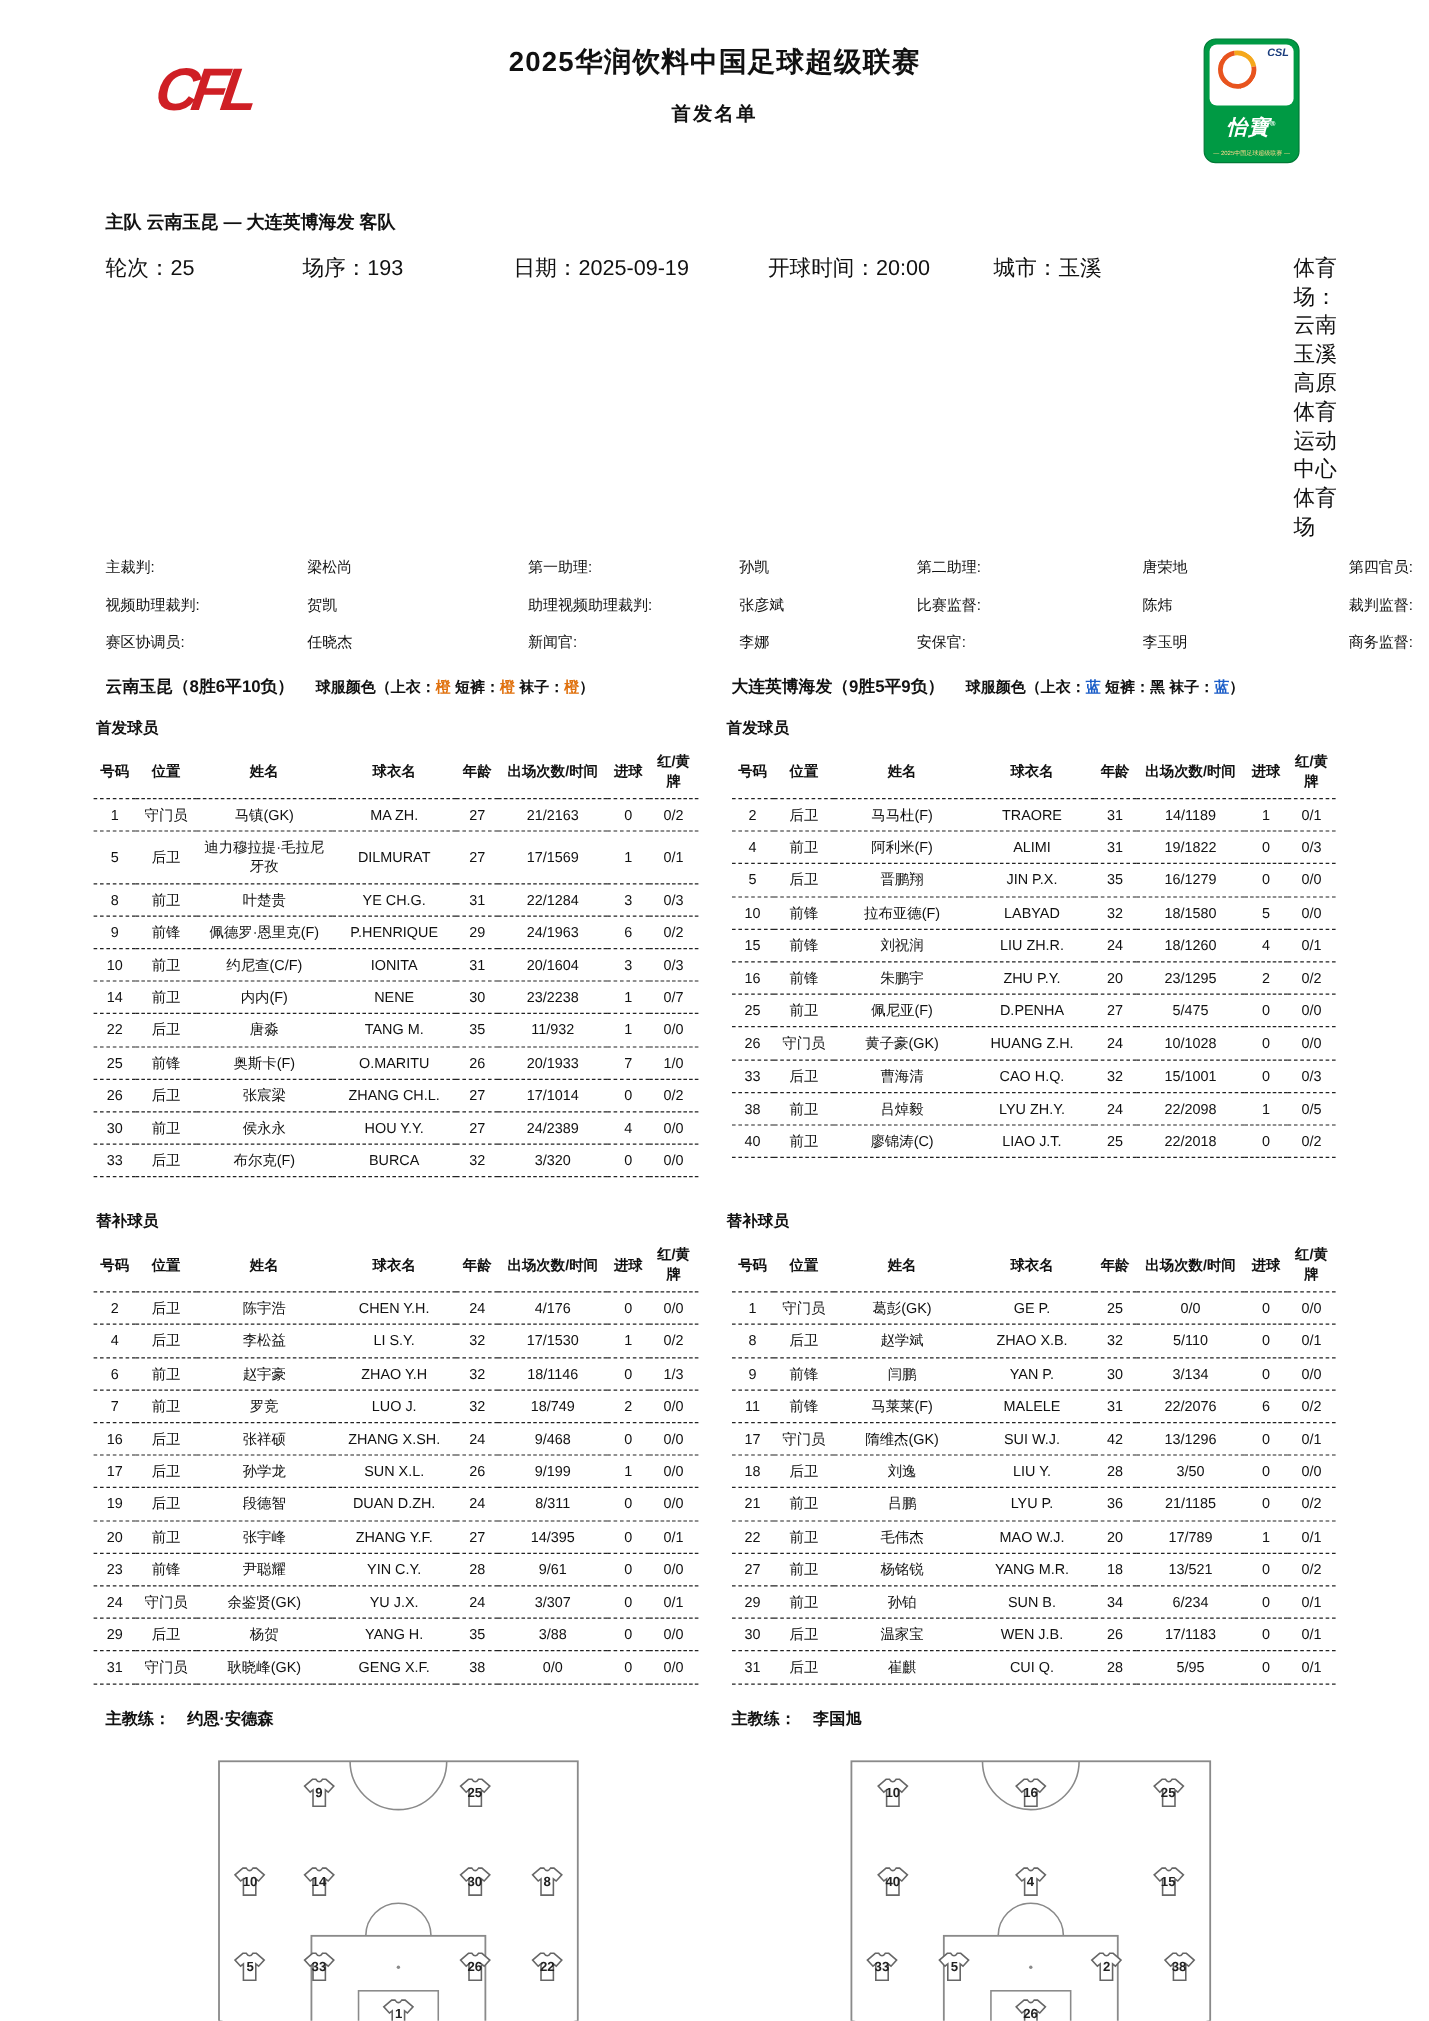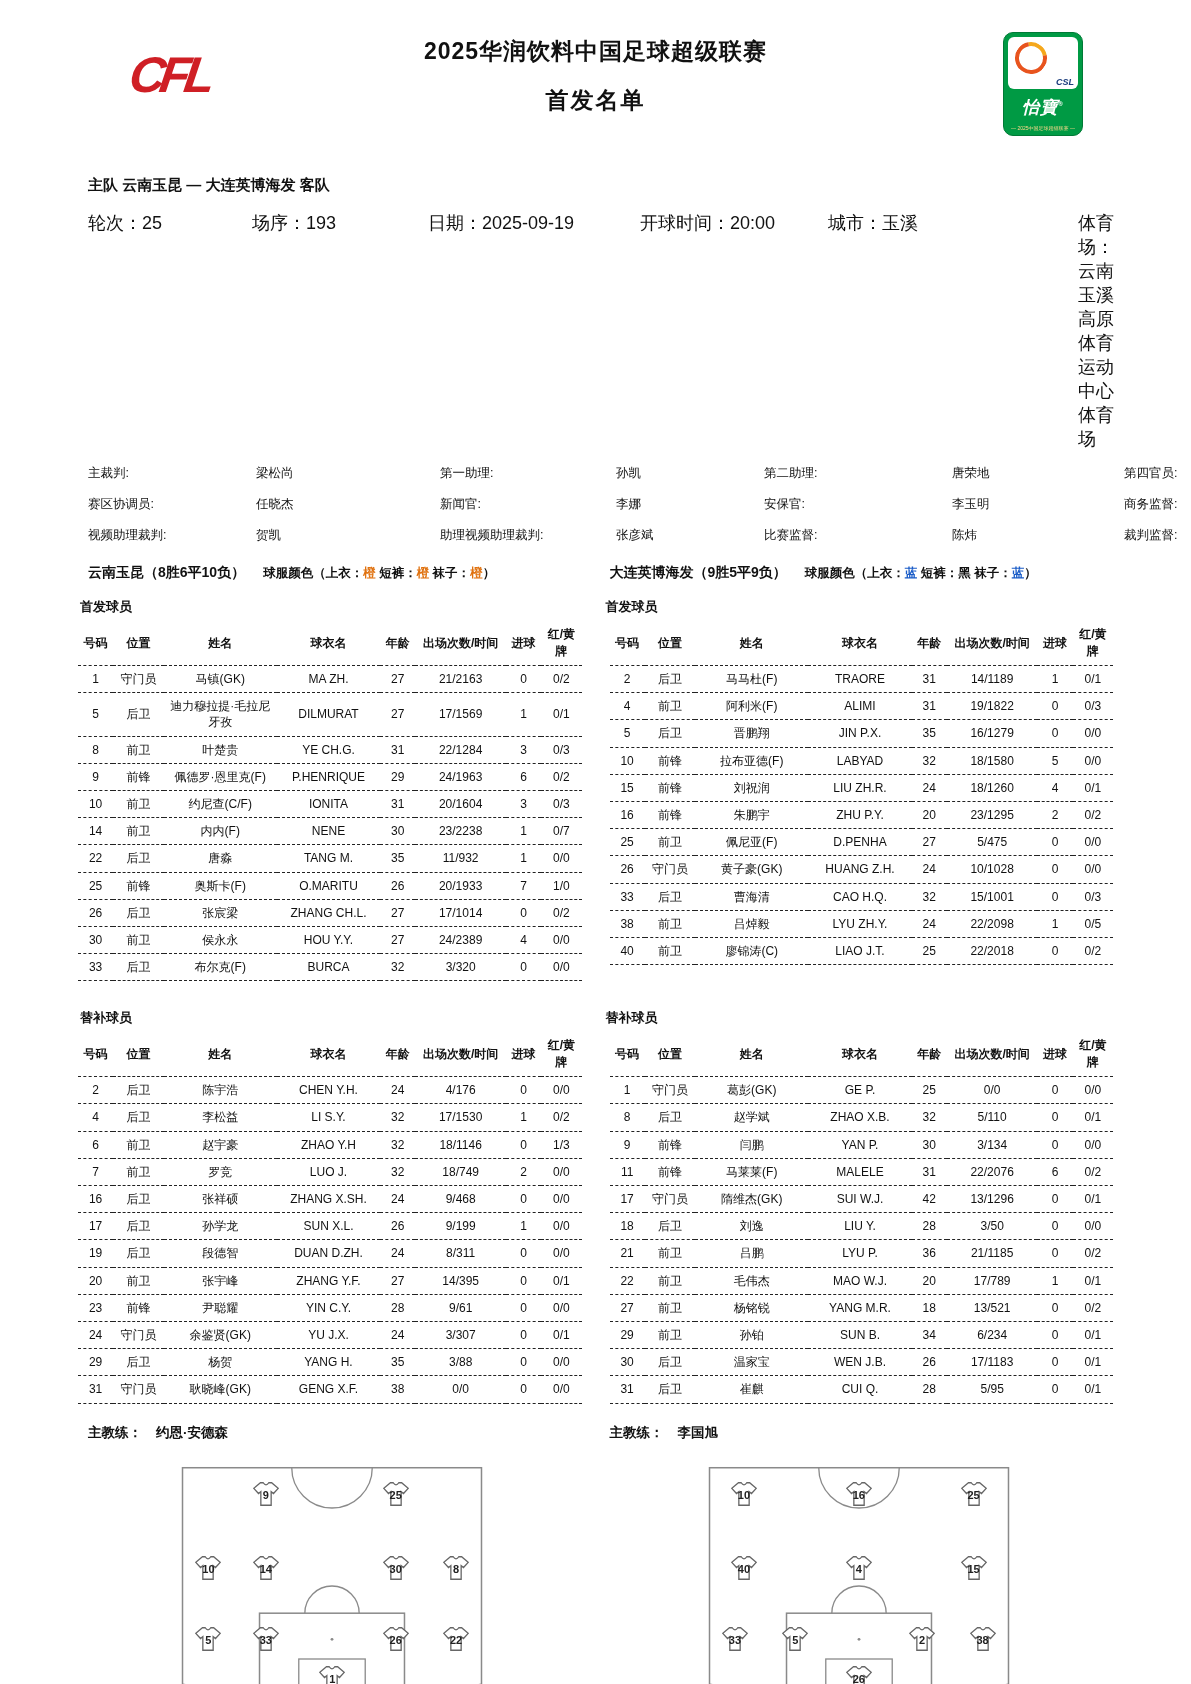--- a/index.html
+++ b/index.html
@@ -5,26 +5,26 @@
   html,body{margin:0;padding:0;}
   body{width:1191px;height:1684px;background:#fff;overflow:hidden;position:relative;
        font-family:"Liberation Sans","DejaVu Sans",sans-serif;color:#111;}
   .page{padding:28px 78px 0;box-sizing:border-box;}
 
   
   .header{position:relative;height:126px;}
   .cfl-logo{position:absolute;left:52px;top:18px;font-style:italic;font-weight:900;
             font-size:50px;color:#cf1f25;letter-spacing:-6px;transform:skewX(-8deg);}
   .title{text-align:center;font-size:23px;font-weight:800;padding-top:8px;letter-spacing:1px;}
-  .subtitle{text-align:center;font-size:23px;font-weight:800;margin-top:18px;letter-spacing:2px;}
+  .subtitle{text-align:center;font-size:16px;font-weight:800;margin-top:18px;letter-spacing:2px;}
   .csl-badge{position:absolute;right:30px;top:4px;width:80px;height:104px;background:#009a44;
              border:1px solid #007a36;border-radius:10px;display:flex;flex-direction:column;
              align-items:center;padding:4px;box-sizing:border-box;}
   .badge-top{width:100%;height:62px;background:#fff;border-radius:6px;position:relative;
-             display:flex;align-items:flex-end;justify-content:flex-end;padding:2px 4px;box-sizing:border-box;}
+             display:flex;justify-content:flex-end;padding:2px 4px;box-sizing:border-box;}
   .badge-swirl{position:absolute;left:7px;top:5px;width:24px;height:24px;border-radius:50%;
                border:4px solid #e8541e;border-top-color:#f5a81c;transform:rotate(35deg);}
   .badge-csl{font-size:9px;font-weight:800;color:#1a3c7c;font-style:italic;}
   .badge-brand{margin-top:7px;color:#fff;font-weight:900;font-size:17px;font-style:italic;letter-spacing:1px;}
   .badge-brand::after{content:"\00AE";font-size:6px;vertical-align:super;}
   .badge-year{margin-top:6px;color:#ffd98c;font-size:5px;white-space:nowrap;}
 
   .teams-line{font-weight:800;font-size:15px;margin-top:22px;padding-left:10px;}
 
   .info-row{display:grid;grid-template-columns:164px 176px 212px 188px 250px 1fr;
@@ -92,36 +92,36 @@
   <div class="officials">
       <span class="kv-l">主裁判:</span>
       <span class="kv-v">梁松尚</span>
       <span class="kv-l">第一助理:</span>
       <span class="kv-v">孙凯</span>
       <span class="kv-l">第二助理:</span>
       <span class="kv-v">唐荣地</span>
       <span class="kv-l">第四官员:</span>
     </div>
   <div class="officials">
+      <span class="kv-l">视频助理裁判:</span>
+      <span class="kv-v">贺凯</span>
+      <span class="kv-l">助理视频助理裁判:</span>
+      <span class="kv-v">张彦斌</span>
+      <span class="kv-l">比赛监督:</span>
+      <span class="kv-v">陈炜</span>
+      <span class="kv-l">裁判监督:</span>
+    </div>
+  <div class="officials">
       <span class="kv-l">赛区协调员:</span>
       <span class="kv-v">任晓杰</span>
       <span class="kv-l">新闻官:</span>
       <span class="kv-v">李娜</span>
       <span class="kv-l">安保官:</span>
       <span class="kv-v">李玉明</span>
       <span class="kv-l">商务监督:</span>
-    </div>
-  <div class="officials">
-      <span class="kv-l">视频助理裁判:</span>
-      <span class="kv-v">贺凯</span>
-      <span class="kv-l">助理视频助理裁判:</span>
-      <span class="kv-v">张彦斌</span>
-      <span class="kv-l">比赛监督:</span>
-      <span class="kv-v">陈炜</span>
-      <span class="kv-l">裁判监督:</span>
     </div>
 
   <div class="kit-row">
     <div class="kit-half">
       <span class="team-name">云南玉昆（8胜6平10负）</span>
       <span class="kit-text"><span>球服颜色（上衣：</span><span style="color: rgb(224, 113, 14);">橙</span><span> 短裤：</span><span style="color: rgb(224, 113, 14);">橙</span><span> 袜子：</span><span style="color: rgb(224, 113, 14);">橙</span><span>）</span></span>
     </div>
     <div class="kit-half">
       <span class="team-name">大连英博海发（9胜5平9负）</span>
       <span class="kit-text"><span>球服颜色（上衣：</span><span style="color: rgb(27, 93, 200);">蓝</span><span> 短裤：</span><span style="color: rgb(17, 17, 17);">黑</span><span> 袜子：</span><span style="color: rgb(27, 93, 200);">蓝</span><span>）</span></span>

